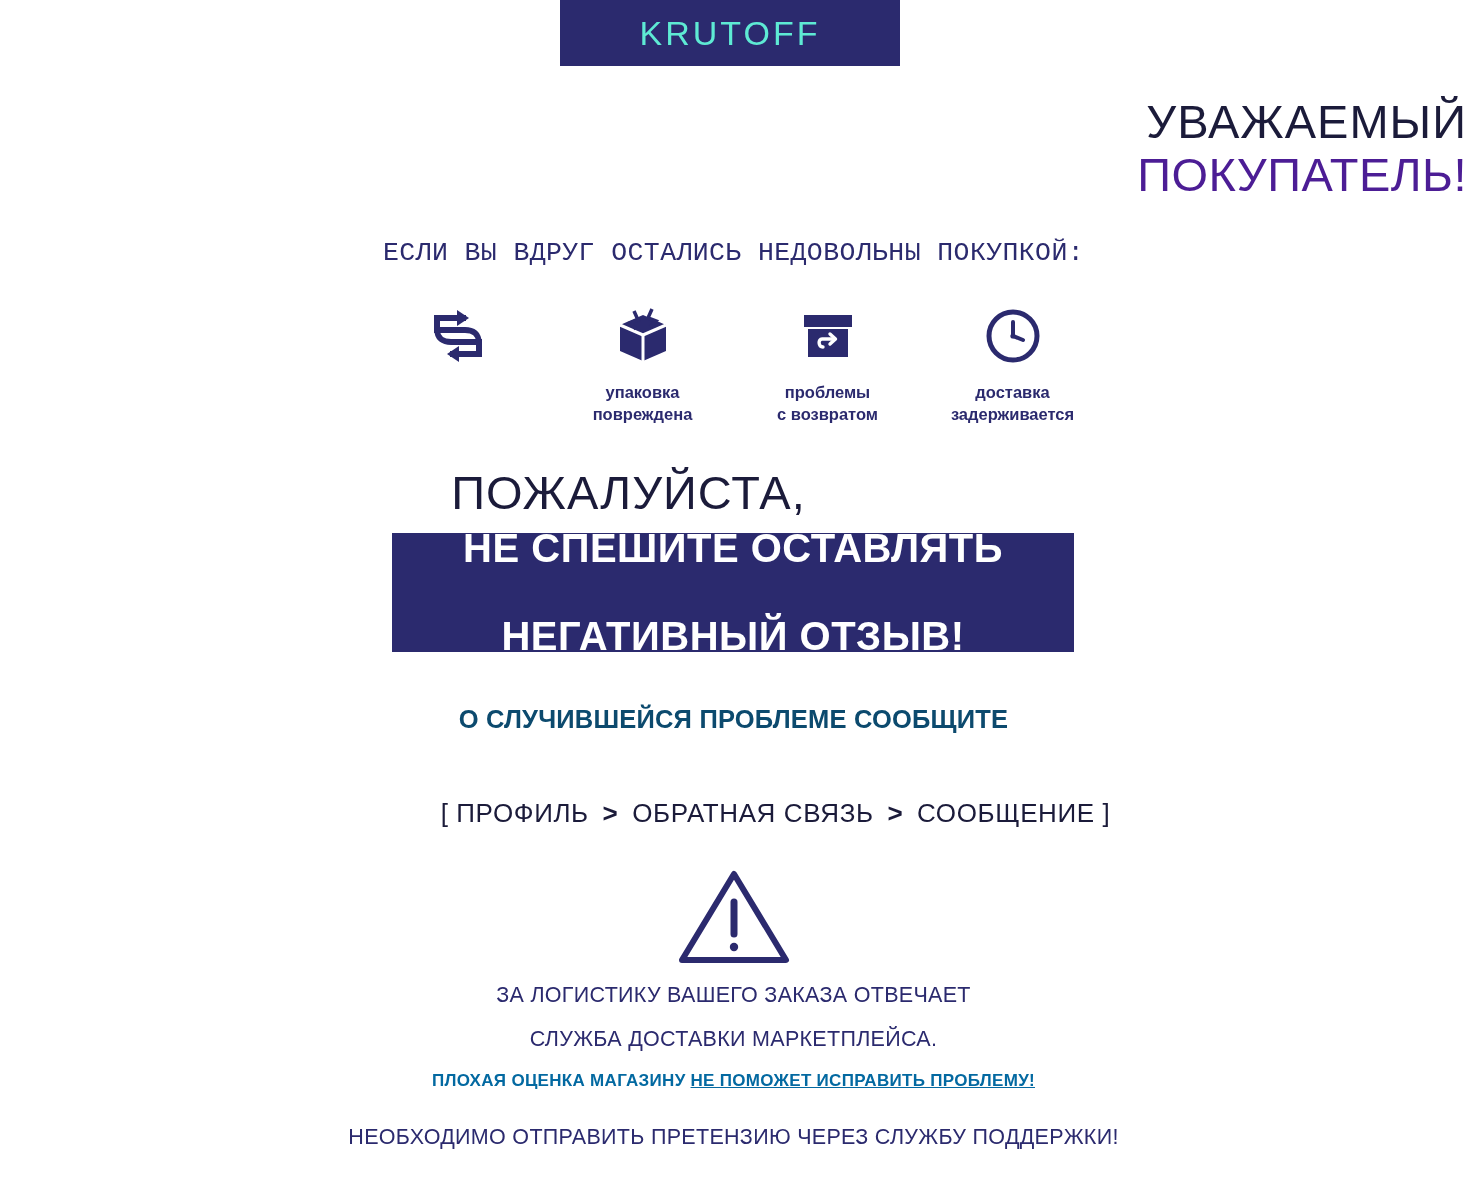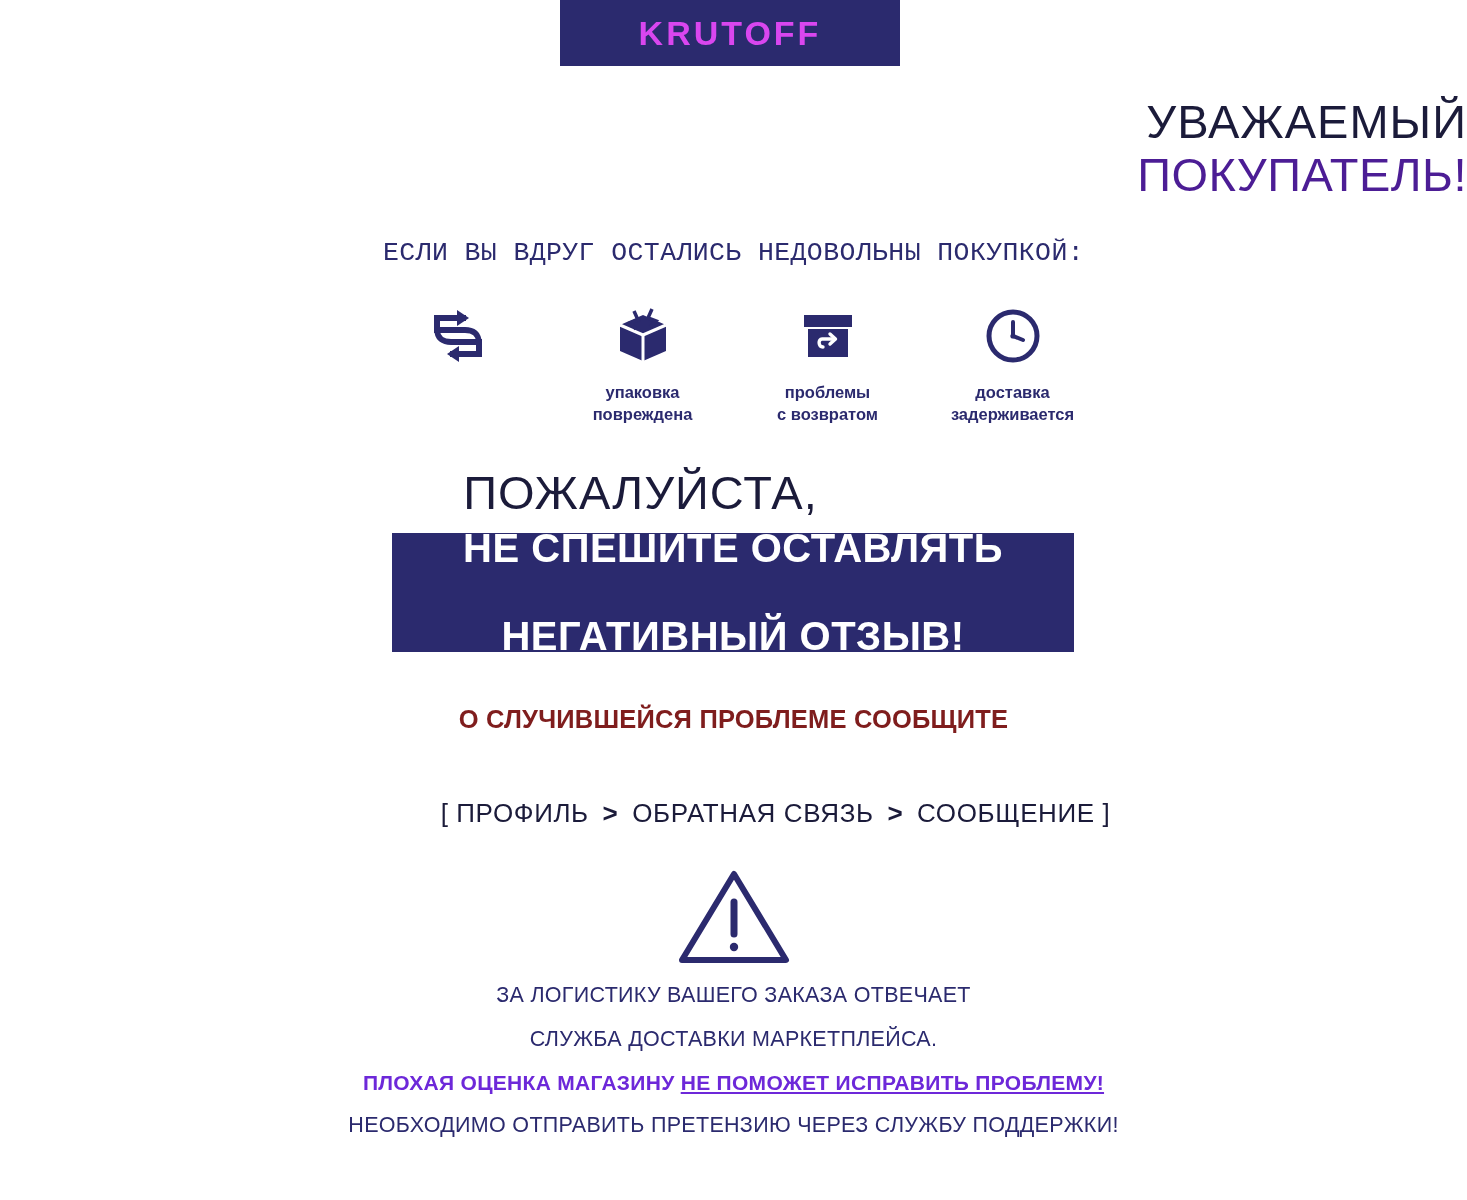--- a/index.html
+++ b/index.html
@@ -27,22 +27,22 @@
     left: 560px;
     top: 0;
     width: 340px;
     height: 66px;
     background: #2b2a6e;
     display: flex;
     align-items: center;
     justify-content: center;
   }
   .logo-text {
-    color: #d946ef;
-    font-weight: bold;
+    color: #5eead4;
+    font-weight: normal;
     font-size: 34px;
     letter-spacing: 3px;
     font-family: "Liberation Sans", sans-serif;
   }
 
   
   .headline {
     position: absolute;
     left: 0;
     top: 96px;
@@ -103,21 +103,21 @@
     font-size: 16.5px;
     font-weight: bold;
     color: #2b2a6e;
     line-height: 1.35;
     white-space: pre-line;
   }
 
   
   .please {
     position: absolute;
-    left: 12px;
+    left: 0;
     top: 465px;
     width: 1257px;
     text-align: center;
     font-size: 47px;
     color: #1b1b3a;
     letter-spacing: 1px;
   }
 
   
   .banner {
@@ -146,21 +146,21 @@
   .instruction {
     position: absolute;
     left: 0;
     top: 700px;
     width: 1467px;
     text-align: center;
   }
   .instruction div {
     font-size: 25.5px;
     font-weight: bold;
-    color: #7f1d1d;
+    color: #0c4a6e;
     line-height: 1.5;
     letter-spacing: 0.2px;
   }
 
   
   .path {
     position: absolute;
     left: 0;
     top: 798px;
     width: 1467px;
@@ -194,26 +194,26 @@
     text-align: center;
   }
   .footer .f-line {
     font-size: 21.5px;
     color: #2b2a6e;
     line-height: 1.0;
     letter-spacing: 0.3px;
     margin-bottom: 22px;
   }
   .footer .f-bold {
-    font-size: 21px;
-    font-weight: bold;
-    color: #6d28d9;
+    font-size: 17px;
+    font-weight: bold;
+    color: #0369a1;
     line-height: 1.0;
     letter-spacing: 0.3px;
-    margin-bottom: 22px;
+    margin-bottom: 38px;
   }
   .footer .f-bold .u {
     text-decoration: underline;
   }
 </style>
 </head>
 <body>
 
 <div class="page">
 

